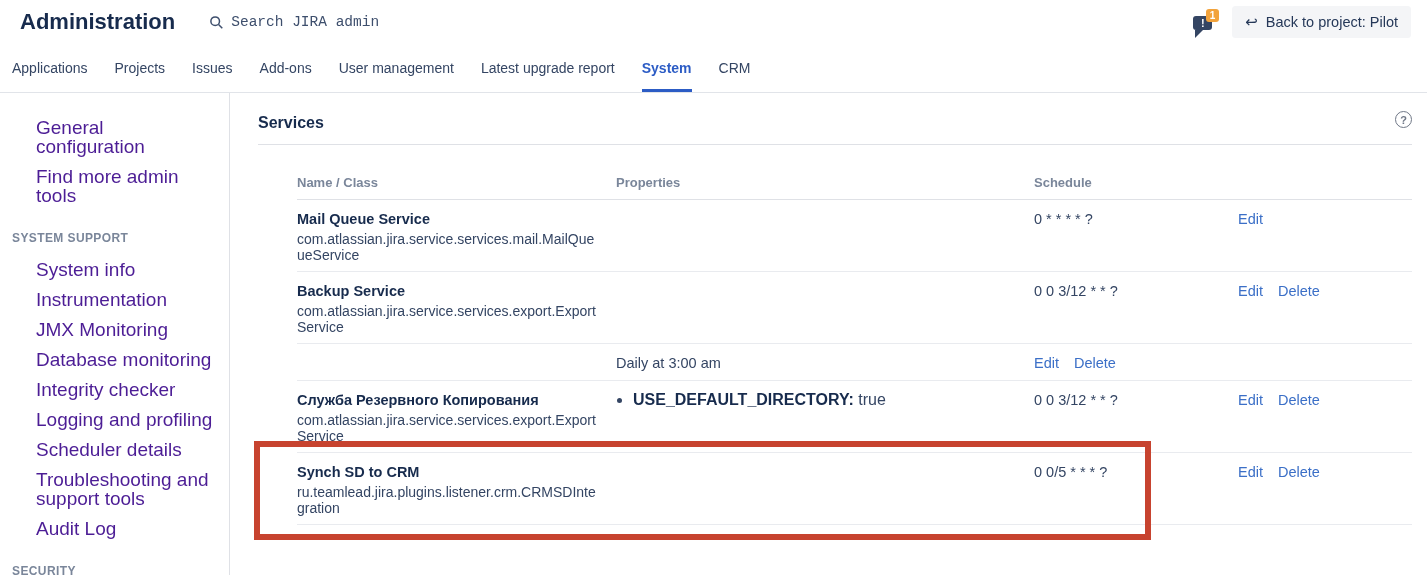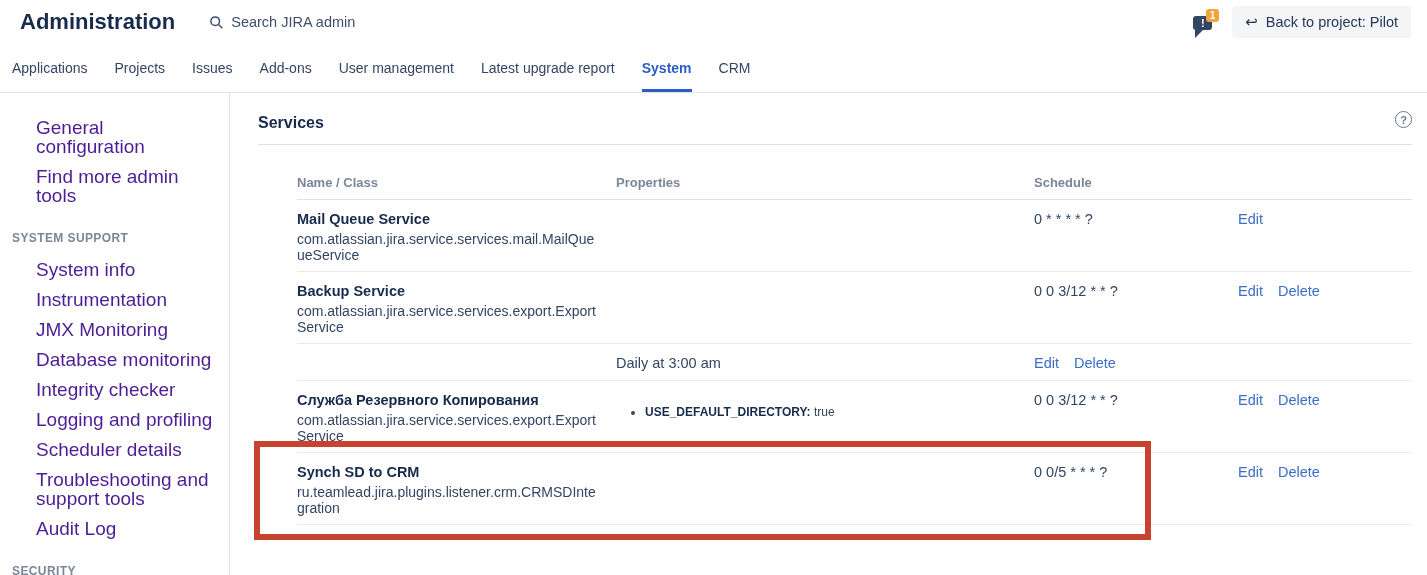--- a/index.html
+++ b/index.html
@@ -11,21 +11,21 @@
     overflow: hidden;
     position: relative;
   }
   
   .app-header { display: flex; align-items: center; height: 44px; padding: 0 16px 0 20px; }
   .app-title { font-size: 22px; font-weight: bold; color: #172b4d; }
   .search-box { display: flex; align-items: center; margin-left: 34px; gap: 7px; }
   .search-box svg { display: block; }
   .search-input {
     border: none; outline: none; font-size: 14.5px; color: #344563;
-    width: 170px; font-family: Liberation Sans, sans-serif; background: transparent;
+    width: 170px; font-family: Liberation Mono, monospace; background: transparent;
   }
   .search-input::placeholder { color: #3e4f6d; opacity: 1; }
   .header-right { margin-left: auto; display: flex; align-items: center; gap: 15px; }
   .notif { position: relative; width: 24px; height: 24px; cursor: pointer; }
   .bubble {
     position: absolute; left: 0; top: 6px; width: 19px; height: 14px;
     background: #344563; border-radius: 3px; color: #fff; font-weight: bold;
     font-size: 11px; line-height: 14px; text-align: center;
   }
   .bubble::after {
@@ -61,21 +61,21 @@
     color: #707887; font-size: 11px; font-weight: bold; display: flex;
     align-items: center; justify-content: center; cursor: pointer; margin-top: -3px;
   }
   
   .svc-table { margin: 30px 0 0 39px; position: relative; }
   .thead, .trow { display: grid; grid-template-columns: 319px 418px 204px 1fr; }
   .thead { font-size: 13px; font-weight: bold; color: #7a869a; padding-bottom: 9px; border-bottom: 1px solid #dfe1e6; }
   .trow { padding: 10px 0 8px; border-bottom: 1px solid #e9ebef; position: relative; }
   .svc-name { font-size: 14.5px; font-weight: bold; color: #172b4d; line-height: 18px; }
   .svc-class { font-size: 14px; color: #344563; line-height: 16px; max-width: 300px; word-break: break-all; margin-top: 3px; }
-  .props ul { margin: 12px; padding-left: 17px; font-size: 12px; list-style: disc; }
+  .props ul { margin: 0; padding-left: 17px; font-size: 16px; list-style: disc; }
   .props li { line-height: 18px; color: #344563; }
   .prop-key { font-weight: bold; color: #172b4d; }
   .sched { font-size: 14.5px; color: #344563; line-height: 18px; }
   .actions { display: flex; gap: 15px; font-size: 14.5px; line-height: 18px; }
   .action-link { color: #3b6fc7; cursor: pointer; text-decoration: none; }
   .highlight-box {
     position: absolute; left: -43px; top: -12px; bottom: -16px; width: 897px;
     border: 6px solid #c7432f; pointer-events: none; z-index: 5;
   }
 </style>

